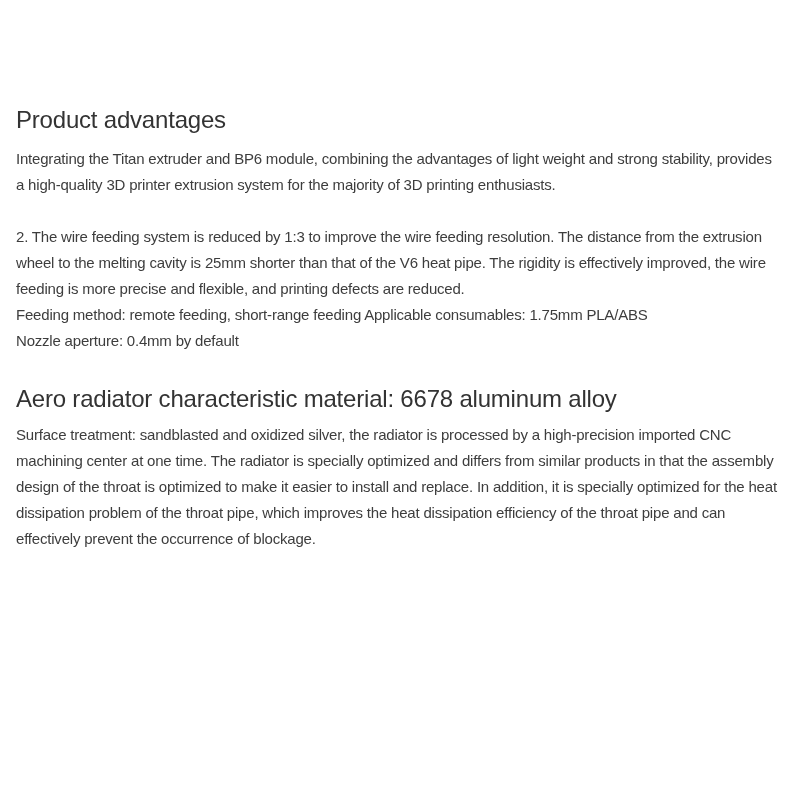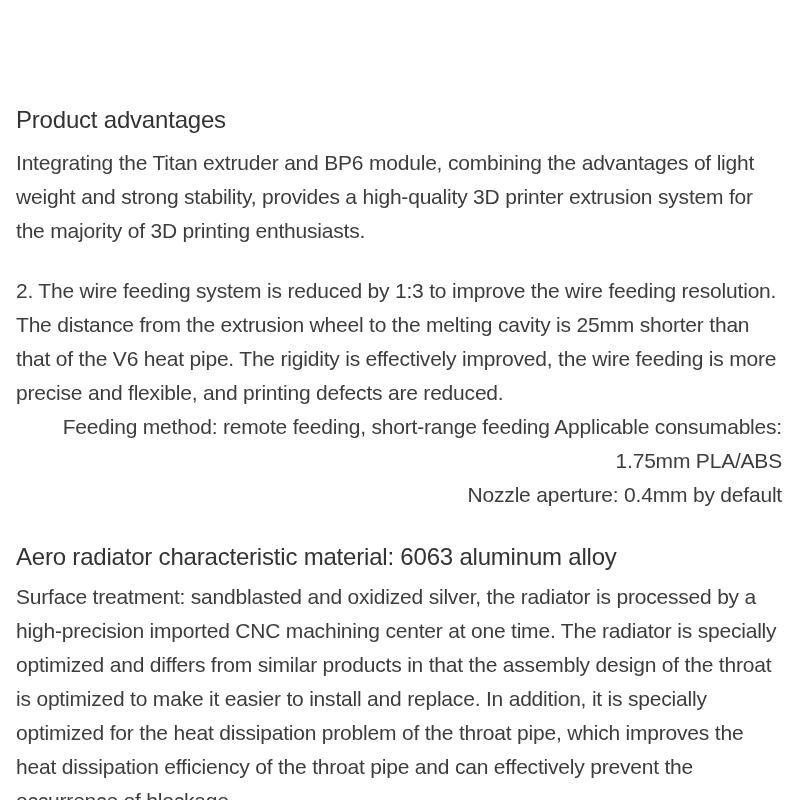--- a/index.html
+++ b/index.html
@@ -30,48 +30,47 @@
   }
   .heading-first {
     margin-top: 103px;
     margin-bottom: 9px;
   }
   .heading-sub {
     margin-top: 28px;
     margin-bottom: 6px;
   }
   .body-text {
-    font-size: 21px;
-    line-height: 34px;
+    font-size: 15px;
+    line-height: 26px;
     font-weight: 400;
     color: #3d3d3d;
     letter-spacing: -0.2px;
     margin: 0;
   }
   .intro {
     margin-bottom: 26px;
   }
   .pre-lines {
     white-space: pre-line;
-    text-align: right;
   }
 </style>
 </head>
 <body>
 
 <div class="doc">
 
   <h1 class="section-heading heading-first">Product advantages</h1>
 
   <p class="body-text intro">Integrating the Titan extruder and BP6 module, combining the advantages of light weight and strong stability, provides a high-quality 3D printer extrusion system for the majority of 3D printing enthusiasts.</p>
 
 
   <p class="body-text">2. The wire feeding system is reduced by 1:3 to improve the wire feeding resolution. The distance from the extrusion wheel to the melting cavity is 25mm shorter than that of the V6 heat pipe. The rigidity is effectively improved, the wire feeding is more precise and flexible, and printing defects are reduced.</p>
 
 
   <p class="body-text pre-lines">Feeding method: remote feeding, short-range feeding Applicable consumables: 1.75mm PLA/ABS
 Nozzle aperture: 0.4mm by default</p>
 
-  <h2 class="section-heading heading-sub">Aero radiator characteristic material: 6063 aluminum alloy</h2>
+  <h2 class="section-heading heading-sub">Aero radiator characteristic material: 6678 aluminum alloy</h2>
 
   <p class="body-text">Surface treatment: sandblasted and oxidized silver, the radiator is processed by a high-precision imported CNC machining center at one time. The radiator is specially optimized and differs from similar products in that the assembly design of the throat is optimized to make it easier to install and replace. In addition, it is specially optimized for the heat dissipation problem of the throat pipe, which improves the heat dissipation efficiency of the throat pipe and can effectively prevent the occurrence of blockage.</p>
 
 </div>
 
 </body></html>

